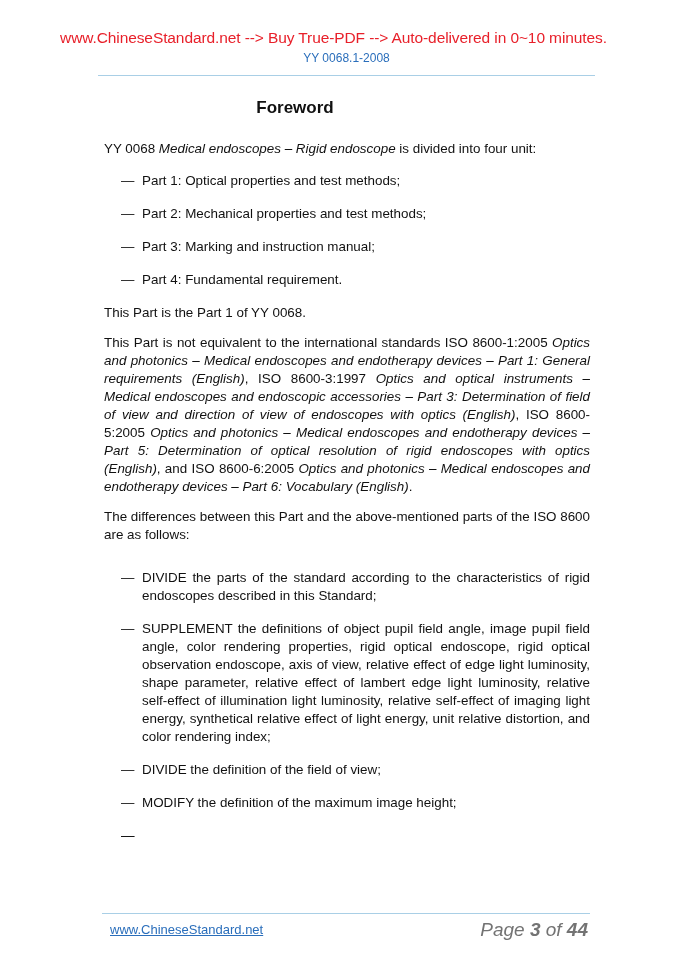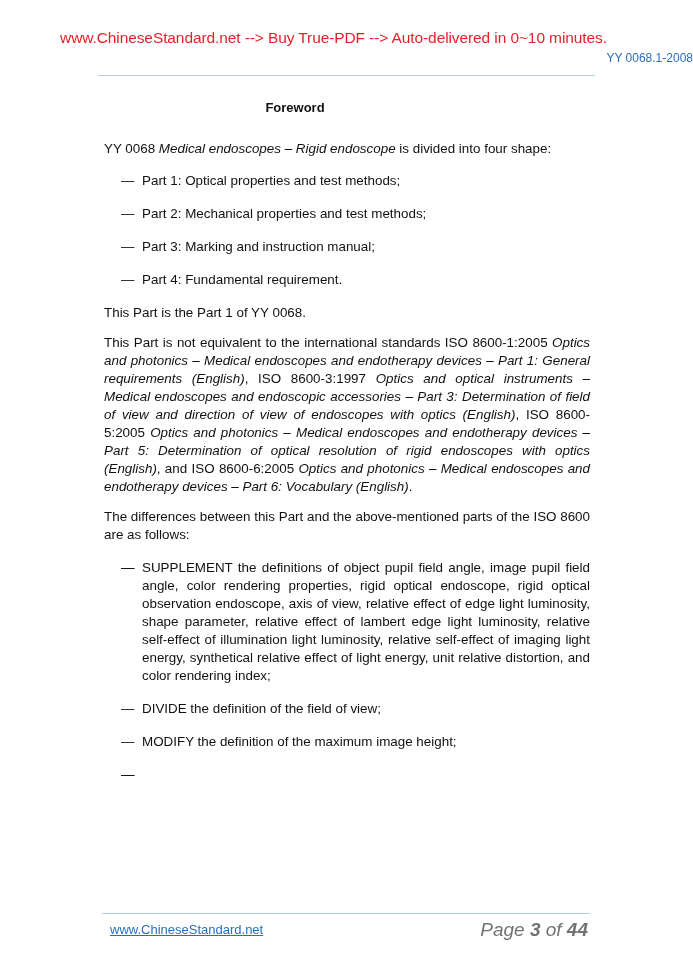--- a/index.html
+++ b/index.html
@@ -1,24 +1,24 @@
 <!DOCTYPE html>
 <html><head>
   <meta charset="utf-8">
   <style>
     html, body { margin: 0; padding: 0; background: #ffffff; }
     body { width: 693px; height: 980px; position: relative; overflow: hidden;
            font-family: "Liberation Sans", sans-serif; color: #111111; }
     .hdr-promo { position: absolute; top: 28px; left: 0; width: 667px; text-align: center;
                  color: #e8202a; font-size: 15.5px; line-height: 20px; letter-spacing: -0.1px; }
-    .hdr-std { position: absolute; top: 50px; left: 0; width: 693px; text-align: right;
+    .hdr-std { position: absolute; top: 50px; left: 0; width: 693px; text-align: center;
                color: #2a6ebb; font-size: 12px; line-height: 16px; }
     .hdr-rule { position: absolute; top: 75px; left: 98px; width: 497px; height: 1px; background: #a9cfe6; }
     .title { position: absolute; top: 96px; left: 0; width: 590px; text-align: center;
-             font-weight: bold; font-size: 13px; line-height: 24px; }
+             font-weight: bold; font-size: 17px; line-height: 24px; }
     .content { position: absolute; top: 140px; left: 104px; width: 486px;
                font-size: 13.4px; line-height: 18px; }
     .para { margin: 0 0 12px 0; text-align: justify; }
     .para.first { margin-bottom: 14px; }
     .li { position: relative; padding-left: 38px; margin: 0 0 15px 0; text-align: justify; }
     .li .dash { position: absolute; left: 17px; top: 0; }
     .list-wrap { margin-bottom: 2px; }
     i { font-style: italic; }
     .ftr-rule { position: absolute; top: 913px; left: 102px; width: 488px; height: 1px; background: #a9cfe6; }
     .ftr-link { position: absolute; top: 922px; left: 110px; color: #2a6ebb; font-size: 13px;
@@ -29,37 +29,37 @@
 </head>
 <body>
 
 <div class="hdr-promo">www.ChineseStandard.net --&gt; Buy True-PDF --&gt; Auto-delivered in 0~10 minutes.</div>
 <div class="hdr-std">YY 0068.1-2008</div>
 <div class="hdr-rule"></div>
 
 <div class="title">Foreword</div>
 
 <div class="content">
-  <p class="para first"><span>YY 0068 </span><i>Medical endoscopes – Rigid endoscope</i><span> is divided into four shape:</span></p>
+  <p class="para first"><span>YY 0068 </span><i>Medical endoscopes – Rigid endoscope</i><span> is divided into four unit:</span></p>
 
   <div class="list-wrap">
     <div class="li"><span class="dash">—</span><span>Part 1: Optical properties and test methods;</span></div>
     <div class="li"><span class="dash">—</span><span>Part 2: Mechanical properties and test methods;</span></div>
     <div class="li"><span class="dash">—</span><span>Part 3: Marking and instruction manual;</span></div>
     <div class="li"><span class="dash">—</span><span>Part 4: Fundamental requirement.</span></div>
   </div>
 
   <p class="para">This Part is the Part 1 of YY 0068.</p>
 
   <p class="para"><span>This Part is not equivalent to the international standards ISO 8600-1:2005 </span><i>Optics and photonics – Medical endoscopes and endotherapy devices – Part 1: General requirements (English)</i><span>, ISO 8600-3:1997 </span><i>Optics and optical instruments – Medical endoscopes and endoscopic accessories – Part 3: Determination of field of view and direction of view of endoscopes with optics (English)</i><span>, ISO 8600-5:2005 </span><i>Optics and photonics – Medical endoscopes and endotherapy devices – Part 5: Determination of optical resolution of rigid endoscopes with optics (English)</i><span>, and ISO 8600-6:2005 </span><i>Optics and photonics – Medical endoscopes and endotherapy devices – Part 6: Vocabulary (English)</i><span>.</span></p>
 
-  <p class="para" style="margin-bottom:15px">The differences between this Part and the above-mentioned parts of the ISO 8600 are as follows:</p>
+  <p class="para" style="margin-bottom:25px">The differences between this Part and the above-mentioned parts of the ISO 8600 are as follows:</p>
 
   <div>
-    <div class="li"><span class="dash">—</span></div>
+    <div class="li"><span class="dash">—</span><span>DIVIDE the parts of the standard according to the characteristics of rigid endoscopes described in this Standard;</span></div>
     <div class="li"><span class="dash">—</span><span>SUPPLEMENT the definitions of object pupil field angle, image pupil field angle, color rendering properties, rigid optical endoscope, rigid optical observation endoscope, axis of view, relative effect of edge light luminosity, shape parameter, relative effect of lambert edge light luminosity, relative self-effect of illumination light luminosity, relative self-effect of imaging light energy, synthetical relative effect of light energy, unit relative distortion, and color rendering index;</span></div>
     <div class="li"><span class="dash">—</span><span>DIVIDE the definition of the field of view;</span></div>
     <div class="li"><span class="dash">—</span><span>MODIFY the definition of the maximum image height;</span></div>
     <div class="li"><span class="dash">—</span></div>
     <div class="li" style="text-align:justify;text-align-last:justify"><span class="dash">—</span></div>
   </div>
 </div>
 
 <div class="ftr-rule"></div>
 <a class="ftr-link">www.ChineseStandard.net</a>

